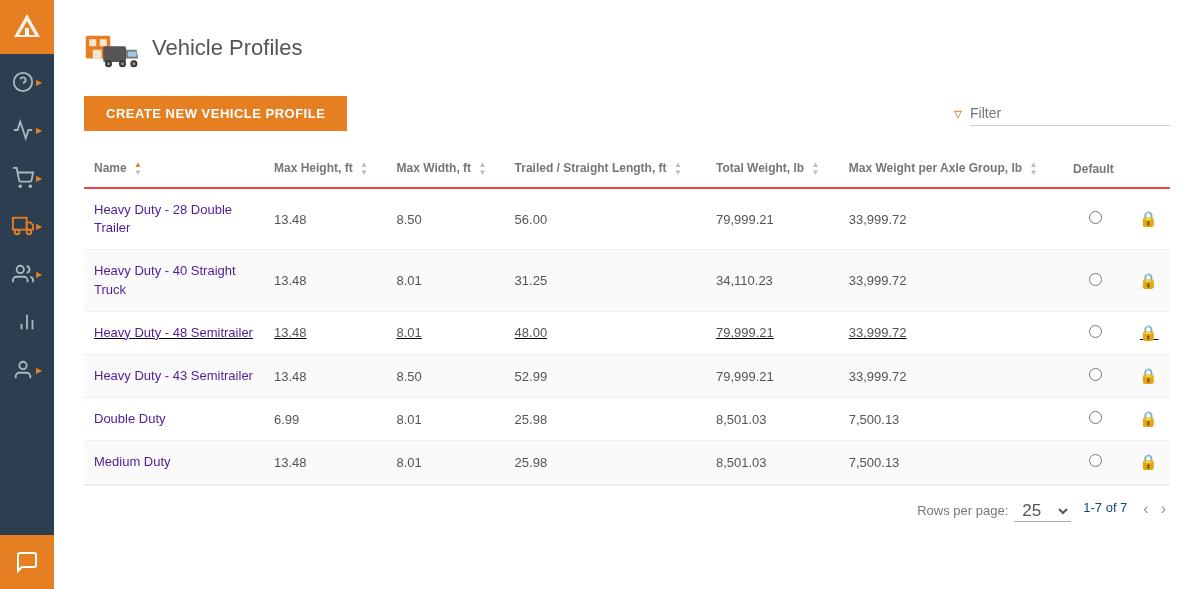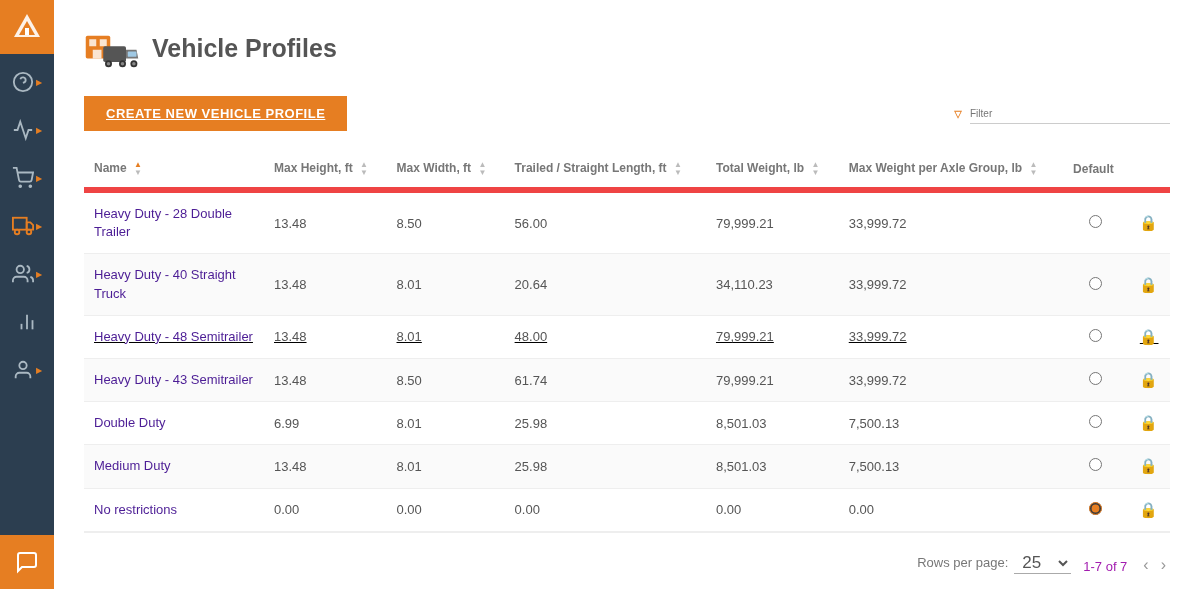--- a/index.html
+++ b/index.html
@@ -71,72 +71,71 @@
     }
     .page-header-icon {
       width: 56px;
       height: 56px;
       margin-right: 12px;
       display: flex;
       align-items: center;
       justify-content: center;
     }
     .page-title {
-      font-size: 25px;
-      font-weight: 700;
+      font-size: 22px;
+      font-weight: 400;
       color: #555;
     }
 
     
     .toolbar {
       display: flex;
       align-items: center;
       justify-content: space-between;
       margin-bottom: 20px;
     }
     .btn-create {
       background: #e67e22;
       color: #fff;
       border: none;
       padding: 10px 22px;
       font-size: 13px;
       font-weight: 600;
       letter-spacing: 0.5px;
       cursor: pointer;
       text-transform: uppercase;
-      text-decoration: underline;
     }
     .filter-area {
       display: flex;
       align-items: center;
       gap: 8px;
     }
     .filter-icon { color: #e67e22; font-size: 16px; }
     .filter-input {
       border: none;
       border-bottom: 1px solid #ccc;
       outline: none;
-      font-size: 10px;
+      font-size: 14px;
       color: #ec4899;
       padding: 4px 0;
       width: 200px;
       background: transparent;
     }
 
     
     .table-container {
       width: 100%;
     }
     table {
       width: 100%;
       border-collapse: collapse;
       font-size: 13px;
     }
     thead tr {
-      border-bottom: 6px solid #ef4444;
+      border-bottom: 2px solid #ef4444;
     }
     thead th {
       text-align: left;
       padding: 10px 10px;
       color: #777;
       font-weight: 600;
       font-size: 12px;
       white-space: nowrap;
       cursor: pointer;
       user-select: none;
@@ -163,40 +162,40 @@
       font-size: 13px;
     }
     .td-name { font-size: 13px; color: #4c1d95; line-height: 1.4; }
     .radio-cell { text-align: center; }
     .radio-cell input[type="radio"] { cursor: pointer; accent-color: #e67e22; }
     .lock-cell { text-align: center; color: #aaa; font-size: 15px; }
 
     
     .table-footer {
       display: flex;
-      align-items: flex-end;
+      align-items: flex-start;
       justify-content: flex-end;
       padding: 14px 0 4px 0;
       font-size: 13px;
       color: #777;
       gap: 12px;
       border-top: 1px solid #eee;
     }
     .rows-per-page { display: flex; align-items: center; gap: 6px; }
     .rows-select {
       border: none;
       border-bottom: 1px solid #aaa;
       outline: none;
       font-size: 17px;
       color: #555;
       cursor: pointer;
       background: transparent;
       padding: 0 4px;
     }
-    .pagination-info { color: #a21caf; margin-top: 12px; }
+    .pagination-info { color: #0c4a6e; }
     .pagination-nav { display: flex; gap: 4px; align-items: center; }
     .nav-btn {
       background: none;
       border: none;
       cursor: pointer;
       font-size: 16px;
       color: #999;
       padding: 0 4px;
     }
   </style>
@@ -374,21 +373,21 @@
       <td>33,999.72</td>
       <td class="radio-cell">
         <input type="radio" name="default_vehicle" style="">
       </td>
       <td class="lock-cell">🔒</td>
     </tr>
           <tr style="background: rgb(250, 250, 250);">
       <td class="td-name">Heavy Duty - 40 Straight Truck</td>
       <td>13.48</td>
       <td>8.01</td>
-      <td>20.64</td>
+      <td>31.25</td>
       <td>34,110.23</td>
       <td>33,999.72</td>
       <td class="radio-cell">
         <input type="radio" name="default_vehicle" style="">
       </td>
       <td class="lock-cell">🔒</td>
     </tr>
           <tr style="background: rgb(255, 255, 255); text-decoration: underline;">
       <td class="td-name">Heavy Duty - 48 Semitrailer</td>
       <td>13.48</td>
@@ -398,21 +397,21 @@
       <td>33,999.72</td>
       <td class="radio-cell">
         <input type="radio" name="default_vehicle" style="">
       </td>
       <td class="lock-cell">🔒</td>
     </tr>
           <tr style="background: rgb(250, 250, 250);">
       <td class="td-name">Heavy Duty - 43 Semitrailer</td>
       <td>13.48</td>
       <td>8.50</td>
-      <td>61.74</td>
+      <td>52.99</td>
       <td>79,999.21</td>
       <td>33,999.72</td>
       <td class="radio-cell">
         <input type="radio" name="default_vehicle" style="">
       </td>
       <td class="lock-cell">🔒</td>
     </tr>
           <tr style="background: rgb(255, 255, 255);">
       <td class="td-name">Double Duty</td>
       <td>6.99</td>
@@ -427,32 +426,20 @@
     </tr>
           <tr style="background: rgb(250, 250, 250);">
       <td class="td-name">Medium Duty</td>
       <td>13.48</td>
       <td>8.01</td>
       <td>25.98</td>
       <td>8,501.03</td>
       <td>7,500.13</td>
       <td class="radio-cell">
         <input type="radio" name="default_vehicle" style="">
-      </td>
-      <td class="lock-cell">🔒</td>
-    </tr>
-          <tr style="background: rgb(255, 255, 255);">
-      <td class="td-name">No restrictions</td>
-      <td>0.00</td>
-      <td>0.00</td>
-      <td>0.00</td>
-      <td>0.00</td>
-      <td>0.00</td>
-      <td class="radio-cell">
-        <input type="radio" name="default_vehicle" checked="" style="">
       </td>
       <td class="lock-cell">🔒</td>
     </tr>
         </tbody>
     </table>
   </div>
 
   <div class="table-footer">
     <div class="rows-per-page">
       <span>Rows per page:</span>

